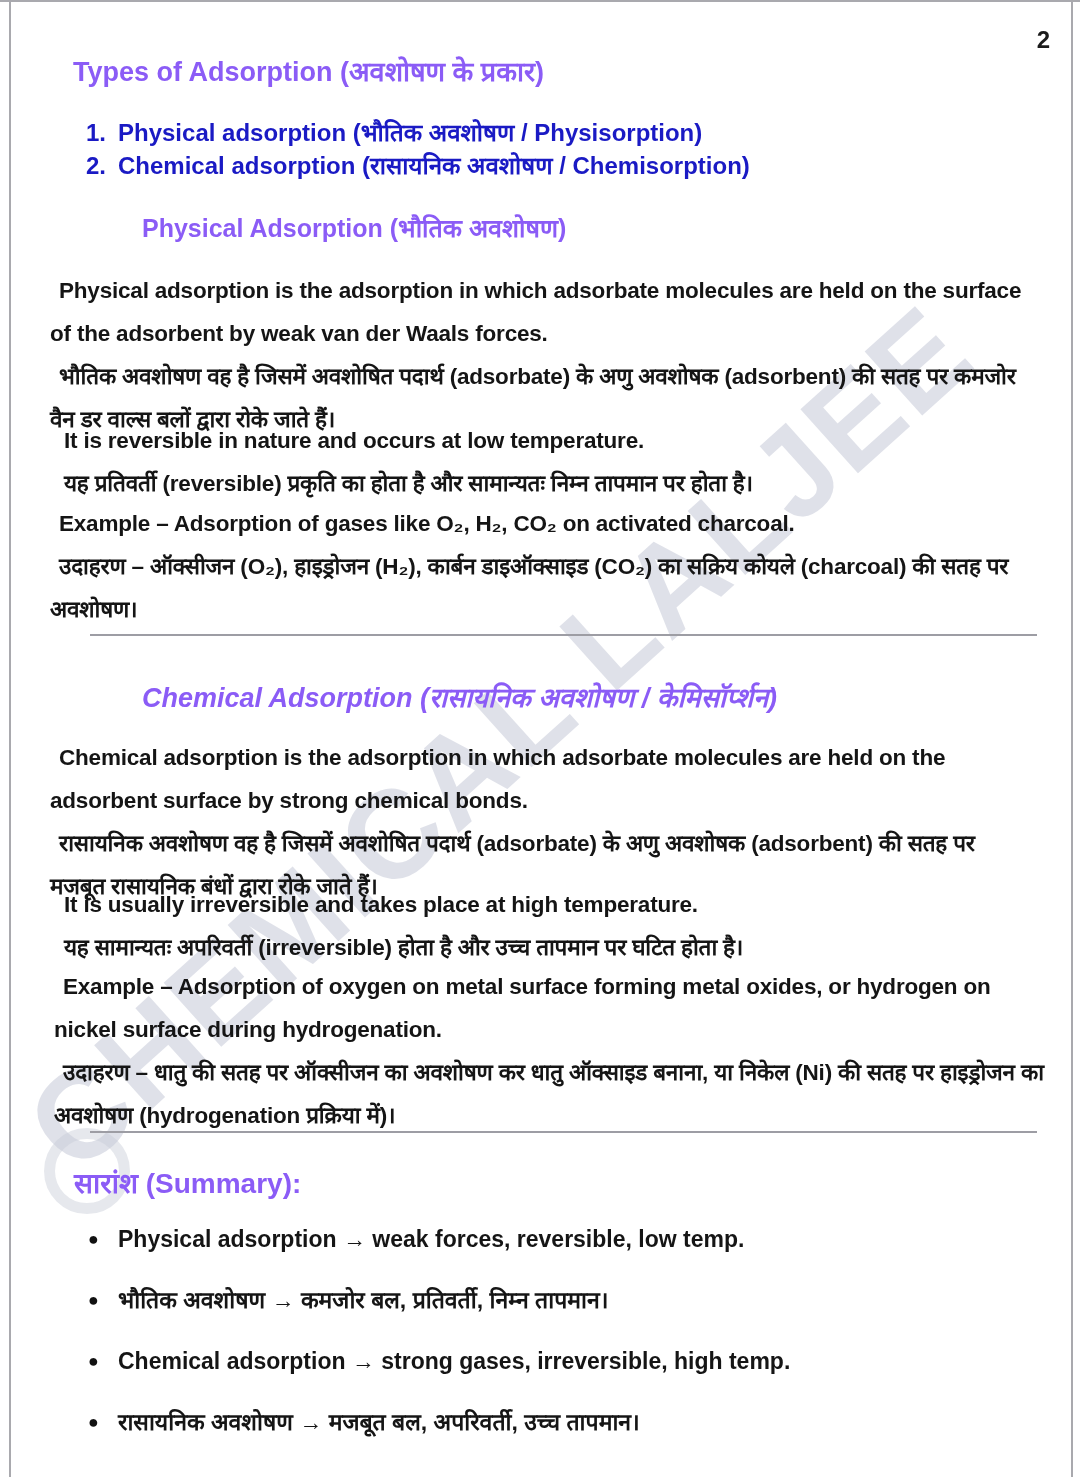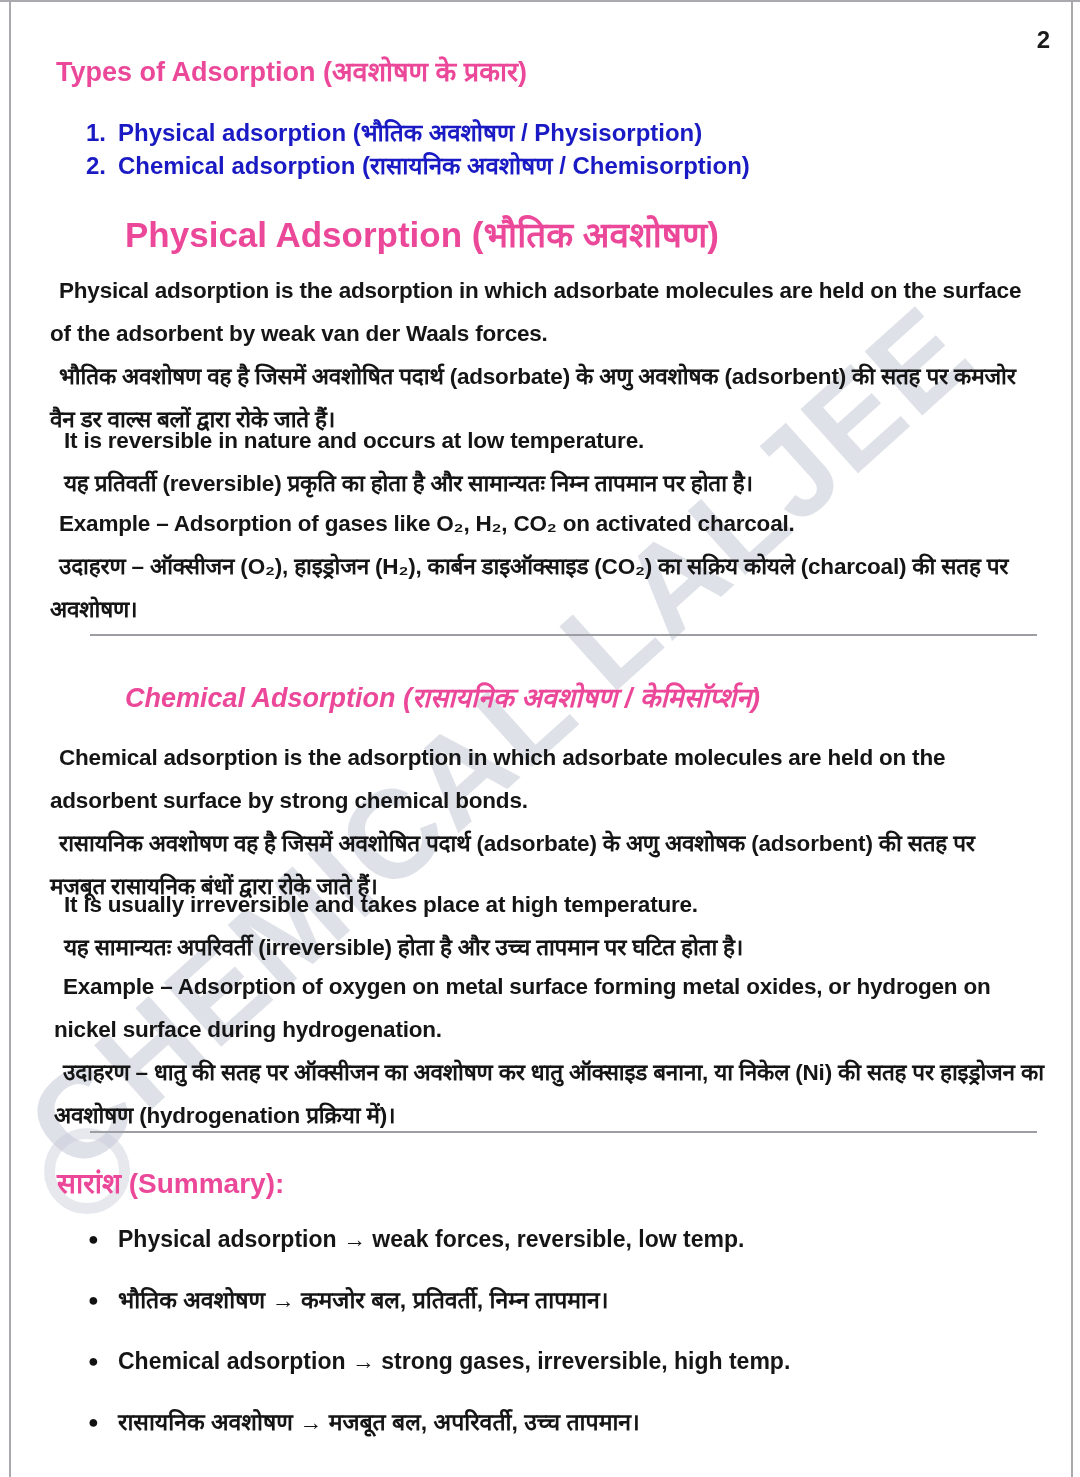--- a/index.html
+++ b/index.html
@@ -32,27 +32,27 @@
     position:absolute; left:44px; top:1128px;
     width:64px; height:64px; border-radius:50%;
     border:11px solid rgba(200,203,216,0.45);
     z-index:0;
   }
 
   .layer { position:absolute; inset:0; z-index:1; }
 
   .page-num { position:absolute; top:26px; right:30px; font-size:24px; color:#1b1b1b; }
 
-  .h-red { color:#ec4899; }
+  .h-red { color:#8b5cf6;margin-left:17px; }
   .h1 { position:absolute; top:52px; left:56px; font-size:27px; }
   .types { position:absolute; top:116px; left:86px; font-size:24px; color:#1a1ac4; }
   .types .row { display:flex; line-height:33px; }
   .types .num { width:32px; }
 
-  .h2-phys { position:absolute; top:210px; left:125px; font-size:35px;text-align:right; }
+  .h2-phys { position:absolute; top:210px; left:125px; font-size:25px;text-align:right; }
   .h2-chem { position:absolute; top:678px; left:125px; font-size:27px;font-style:italic; }
 
   .body-block { position:absolute; font-size:22.5px; line-height:43px; letter-spacing:-0.2px; }
   .body-block p { margin:0; text-indent:9px; }
 
   .b-phys-def     { top:269px; left:50px; width:985px; }
   .b-phys-nature  { top:419px; left:55px; width:985px; }
   .b-phys-example { top:502px; left:50px; width:990px; }
   .b-chem-def     { top:736px; left:50px; width:985px; }
   .b-chem-nature  { top:883px; left:55px; width:985px; }

